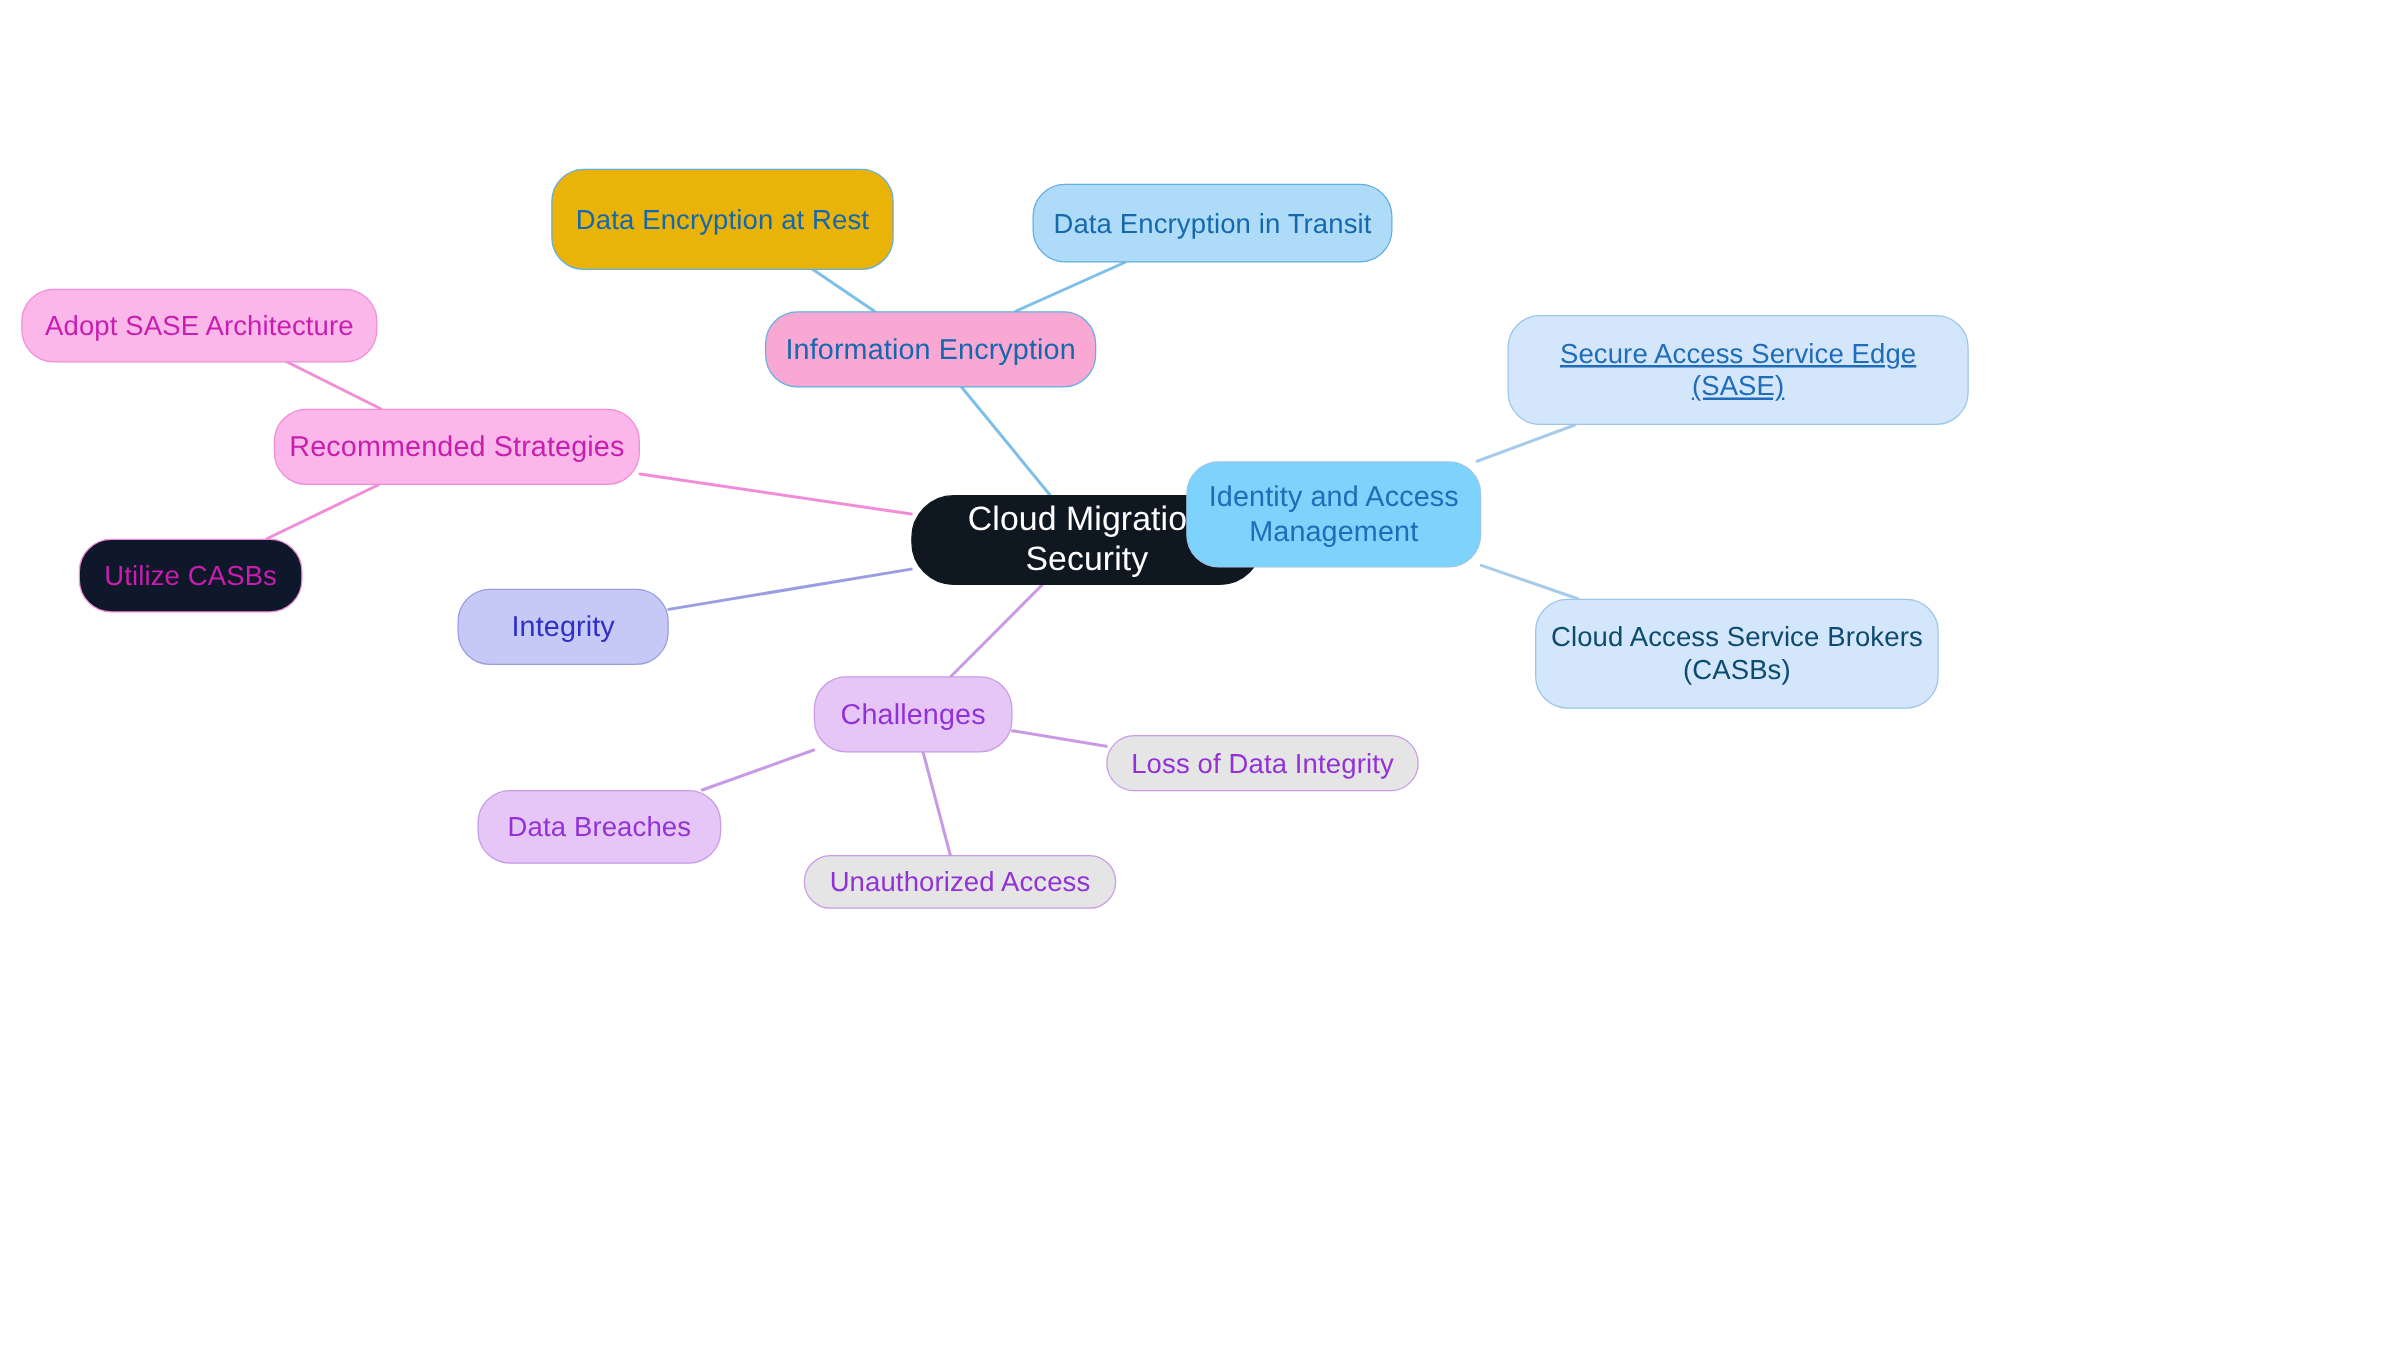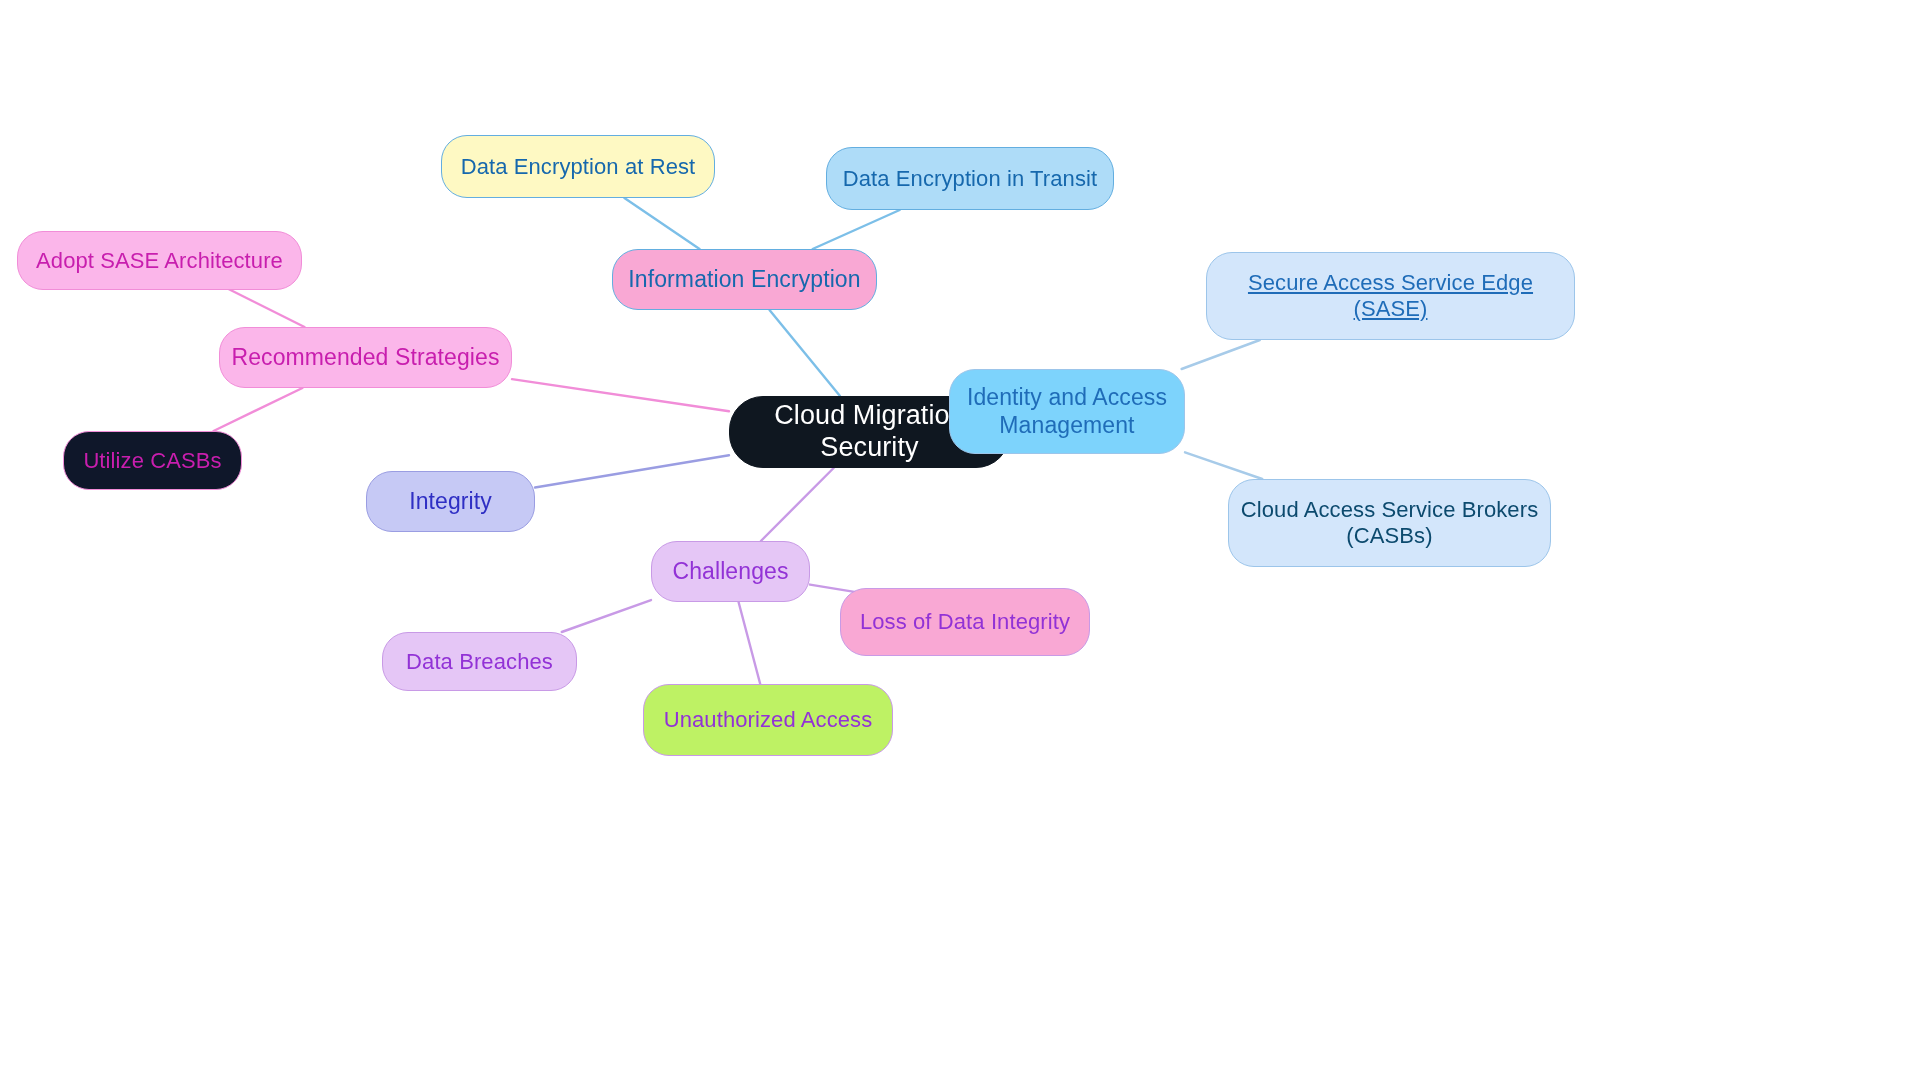--- a/index.html
+++ b/index.html
@@ -74,30 +74,30 @@
       <line x1="651" y1="600.0059760956175" x2="561.7722222222222" y2="632" stroke="#c89ae6" stroke-width="2.4" stroke-linecap="round"></line>
       <line x1="738.5545774647887" y1="602" x2="760.2095070422536" y2="684" stroke="#c89ae6" stroke-width="2.4" stroke-linecap="round"></line>
       <line x1="729" y1="455.30489260143196" x2="535" y2="487.48389021479716" stroke="#9a9de2" stroke-width="2.4" stroke-linecap="round"></line>
       <line x1="729" y1="411.2316468253968" x2="512" y2="379.15525793650795" stroke="#f18dd8" stroke-width="2.4" stroke-linecap="round"></line>
       <line x1="304.5" y1="327" x2="218.5" y2="284" stroke="#f18dd8" stroke-width="2.4" stroke-linecap="round"></line>
       <line x1="302.4271844660194" y1="388" x2="213.50485436893203" y2="431" stroke="#f18dd8" stroke-width="2.4" stroke-linecap="round"></line>
     </svg>
   <div id="node-layer">
       <div class="node node-root" style="left: 729px; top: 396px; width: 281px; height: 72px; background: rgb(15, 23, 32); border-color: rgb(15, 23, 32); color: rgb(255, 255, 255);"><span>Cloud Migration Security</span></div>
       <div class="node node-branch" style="left: 612px; top: 249px; width: 265px; height: 61px; background: #f9a8d4; border-color: rgb(99, 174, 224); color: rgb(22, 104, 173);"><span>Information Encryption</span></div>
-      <div class="node node-leaf" style="left: 441px; top: 135px; width: 274px; height: 63px; background: #fef9c3; border-color: rgb(99, 174, 224); color: rgb(22, 104, 173);"><span>Data Encryption at Rest</span></div>
+      <div class="node node-leaf" style="left: 441px; top: 135px; width: 274px; height: 81px; background: #eab308; border-color: rgb(99, 174, 224); color: rgb(22, 104, 173);"><span>Data Encryption at Rest</span></div>
       <div class="node node-leaf" style="left: 826px; top: 147px; width: 288px; height: 63px; background: rgb(174, 220, 248); border-color: rgb(99, 174, 224); color: rgb(22, 104, 173);"><span>Data Encryption in Transit</span></div>
       <div class="node node-branch" style="left: 949px; top: 369px; width: 236px; height: 85px; background: #7dd3fc; border-color: rgb(156, 197, 234); color: rgb(31, 108, 184);"><span>Identity and Access
 Management</span></div>
       <div class="node node-leaf" style="left: 1206px; top: 252px; width: 369px; height: 88px; background: rgb(211, 230, 251); border-color: rgb(156, 197, 234); color: rgb(31, 108, 184); text-decoration: underline;"><span>Secure Access Service Edge
 (SASE)</span></div>
       <div class="node node-leaf" style="left: 1228px; top: 479px; width: 323px; height: 88px; background: rgb(211, 230, 251); border-color: rgb(156, 197, 234); color: #0c4a6e;"><span>Cloud Access Service Brokers
 (CASBs)</span></div>
       <div class="node node-branch" style="left: 651px; top: 541px; width: 159px; height: 61px; background: rgb(229, 198, 246); border-color: rgb(200, 154, 230); color: rgb(146, 50, 214);"><span>Challenges</span></div>
-      <div class="node node-leaf" style="left: 840px; top: 588px; width: 250px; height: 68px; background: #f9a8d4; border-color: rgb(200, 154, 230); color: rgb(146, 50, 214);"><span>Loss of Data Integrity</span></div>
+      <div class="node node-leaf" style="left: 885px; top: 588px; width: 250px; height: 45px; background: #e5e5e5; border-color: rgb(200, 154, 230); color: rgb(146, 50, 214);"><span>Loss of Data Integrity</span></div>
       <div class="node node-leaf" style="left: 382px; top: 632px; width: 195px; height: 59px; background: rgb(229, 198, 246); border-color: rgb(200, 154, 230); color: rgb(146, 50, 214);"><span>Data Breaches</span></div>
-      <div class="node node-leaf" style="left: 643px; top: 684px; width: 250px; height: 72px; background: #bef264; border-color: rgb(200, 154, 230); color: rgb(146, 50, 214);"><span>Unauthorized Access</span></div>
+      <div class="node node-leaf" style="left: 643px; top: 684px; width: 250px; height: 43px; background: #e5e5e5; border-color: rgb(200, 154, 230); color: rgb(146, 50, 214);"><span>Unauthorized Access</span></div>
       <div class="node node-branch" style="left: 366px; top: 471px; width: 169px; height: 61px; background: rgb(198, 201, 245); border-color: rgb(154, 157, 226); color: rgb(47, 47, 196);"><span>Integrity</span></div>
       <div class="node node-branch" style="left: 219px; top: 327px; width: 293px; height: 61px; background: rgb(251, 182, 234); border-color: rgb(241, 141, 216); color: rgb(200, 30, 174);"><span>Recommended Strategies</span></div>
       <div class="node node-leaf" style="left: 17px; top: 231px; width: 285px; height: 59px; background: rgb(251, 182, 234); border-color: rgb(241, 141, 216); color: rgb(200, 30, 174);"><span>Adopt SASE Architecture</span></div>
       <div class="node node-leaf" style="left: 63px; top: 431px; width: 179px; height: 59px; background: #0f172a; border-color: rgb(241, 141, 216); color: rgb(200, 30, 174);"><span>Utilize CASBs</span></div>
     </div>
 </div>
 
 </body></html>

